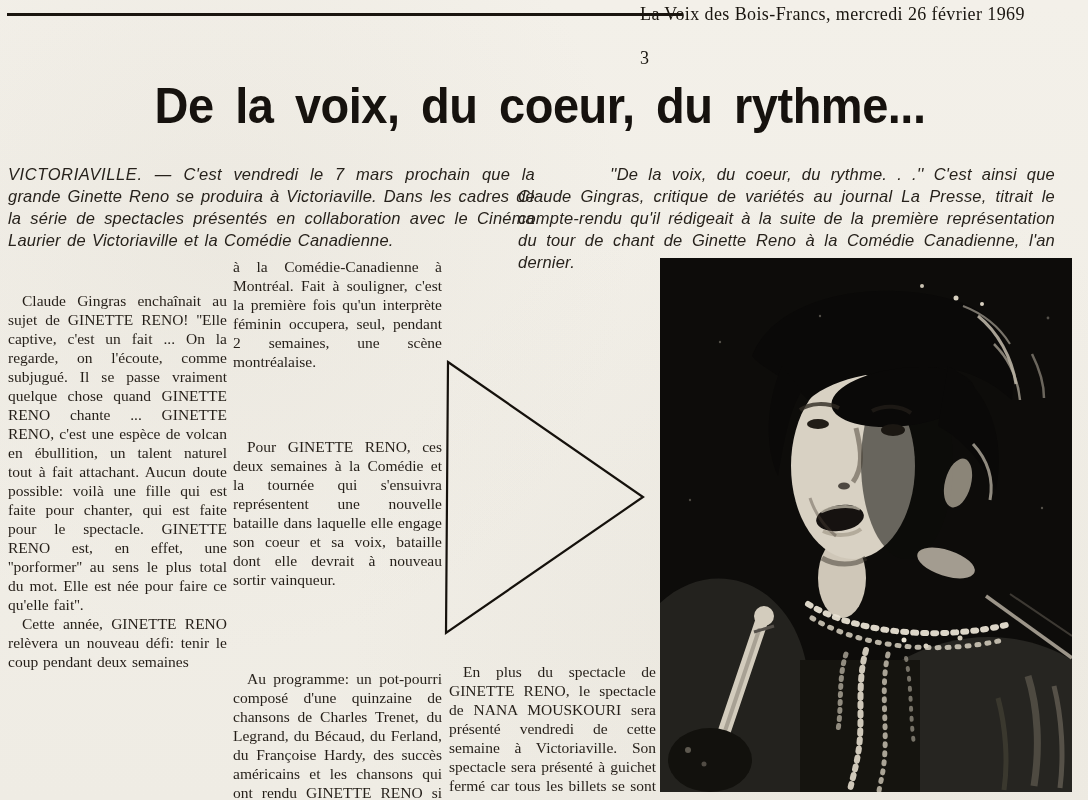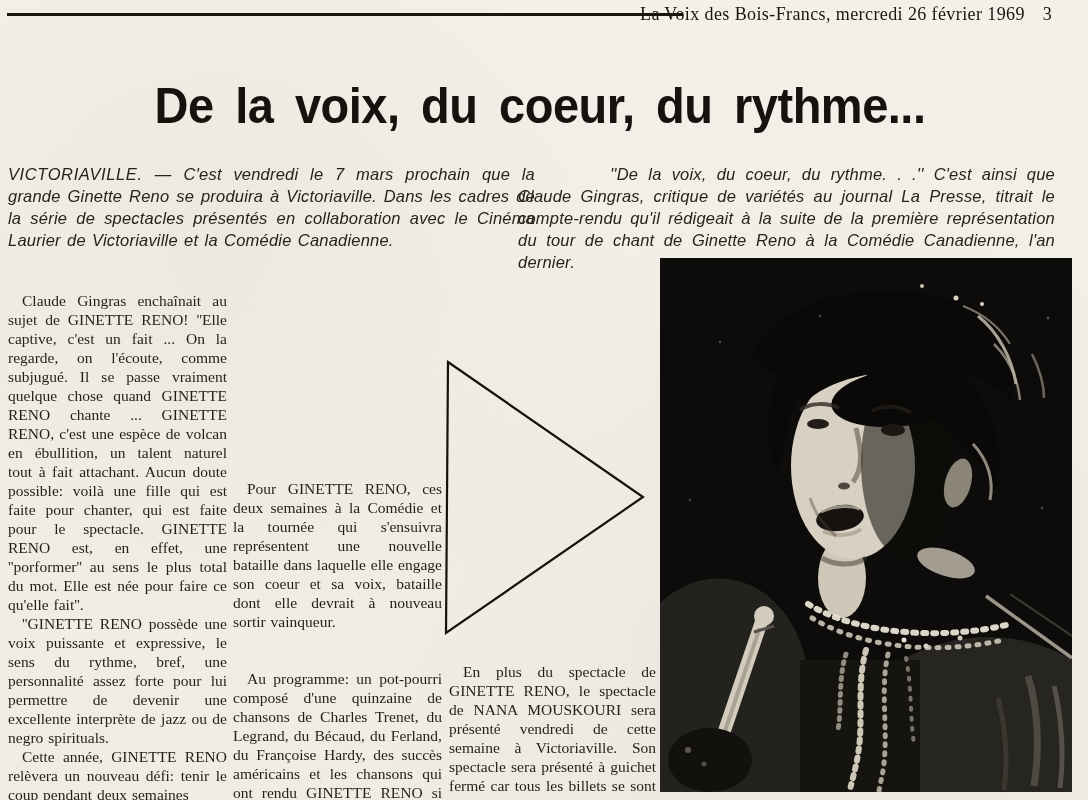--- a/index.html
+++ b/index.html
@@ -13,23 +13,23 @@
     background:
       radial-gradient(circle at 20% 30%, rgba(210,205,192,.18), rgba(0,0,0,0) 40%),
       radial-gradient(circle at 75% 80%, rgba(205,200,188,.15), rgba(0,0,0,0) 45%),
       linear-gradient(180deg,#f3f0e9,#efece4);
     color:#221d18;
   }
   
   .mast-rule{position:absolute;left:7px;top:13px;width:676px;height:2.5px;background:#1a150f;}
   .masthead{
     position:absolute;left:640px;top:1px;width:442px;
-    display:flex;justify-content:flex-start;align-items:baseline;gap:18px;
+    display:flex;justify-content:flex-end;align-items:baseline;gap:18px;
     font:18px/26px "Liberation Serif", serif;color:#19150f;
-    letter-spacing:.4px;white-space:nowrap;
+    letter-spacing:.4px;white-space:nowrap;flex-direction:column;
   }
   
   .headline{
     position:absolute;left:150px;top:48px;width:780px;
     font-family:"Liberation Sans", sans-serif;font-weight:bold;
     font-size:47px;line-height:54px;text-align:center;
     letter-spacing:-.5px;word-spacing:9px;color:#16120e;
     transform:scaleY(1.05);
   }
   
@@ -45,21 +45,21 @@
   
   .body-text{
     position:absolute;
     font:15.5px/19px "Liberation Serif", serif;
     color:#241e18;text-align:justify;word-spacing:1px;
   }
   .body-text p{margin:0;text-indent:14px;}
   .body-text p.no-indent{text-indent:0;}
   #col1{left:8px;top:257px;width:219px;height:543px;overflow:hidden;margin-top:34px;}
   #col2-p1{left:233px;top:257px;width:209px;}
-  #col2-p2{left:233px;top:437px;width:209px;margin-top:42px;}
+  #col2-p2{left:233px;top:437px;width:209px;}
   #col2-p3{left:233px;top:669px;width:209px;height:167px;overflow:hidden;}
   #col3-p1{left:449px;top:257px;width:207px;}
   #col3-p2{left:449px;top:662px;width:207px;height:152px;overflow:hidden;}
   .triangle-wrap{position:absolute;left:441px;top:356px;width:208px;height:281px;}
   .photo-wrap{position:absolute;left:660px;top:258px;width:412px;height:534px;}
   .photo-wrap svg{display:block;}
 </style>
 </head>
 <body>
 
@@ -71,24 +71,26 @@
     <span>3</span>
   </div>
 
   <h1 class="headline">De la voix, du coeur, du rythme...</h1>
 
   <p class="lede" id="lede-left"><span class="lead-in">VICTORIAVILLE. —</span><span> C'est vendredi le 7 mars prochain que la grande Ginette Reno se produira à Victoriaville.  Dans les cadres de la série de spectacles présentés en collaboration avec le Cinéma Laurier de Victoriaville et la Comédie Canadienne.</span></p>
   <p class="lede" id="lede-right">''De la voix, du coeur, du rythme. . .''  C'est ainsi que Claude Gingras, critique de variétés au journal La Presse, titrait le compte-rendu qu'il rédigeait à la suite de la première représentation du tour de chant de Ginette Reno à la Comédie Canadienne, l'an dernier.</p>
 
   <div class="body-text" id="col1">
     <p>Claude Gingras enchaînait au sujet de GINETTE RENO! ''Elle captive, c'est un fait ... On la regarde, on l'écoute, comme subjugué.  Il se passe vraiment quelque chose quand GINETTE RENO chante ... GINETTE RENO, c'est une espèce de volcan en ébullition, un talent naturel tout à fait attachant. Aucun doute possible: voilà une fille qui est faite pour chanter, qui est faite pour le spectacle. GINETTE RENO est, en effet, une ''porformer'' au sens le plus total du mot. Elle est née pour faire ce qu'elle fait''.</p>
-    <p>''GINETTE RENO possède une voix puissante et expressive, le sens du rythme, bref, une personnalité assez forte pour lui permettre de devenir une excellente interprète de jazz ou de negro spirituals.</p>
     <p>Cette année, GINETTE RENO relèvera un nouveau défi: tenir le coup pendant deux semaines</p>
   </div>
 
+  <div class="body-text" id="col2-p1">
+    <p class="no-indent">à la Comédie-Canadienne à Montréal.  Fait à souligner, c'est la première fois qu'un interprète féminin occupera, seul, pendant 2 semaines, une scène montréalaise.</p>
+  </div>
   <div class="body-text" id="col2-p2">
     <p>Pour GINETTE RENO,  ces deux semaines à la Comédie et la tournée qui s'ensuivra représentent une nouvelle bataille dans laquelle elle engage son coeur et sa voix, bataille dont elle devrait à nouveau sortir vainqueur.</p>
   </div>
   <div class="body-text" id="col2-p3">
     <p>Au programme: un pot-pourri composé d'une quinzaine de chansons de Charles Trenet, du Legrand, du Bécaud, du Ferland, du Françoise Hardy, des succès américains et les chansons qui ont rendu GINETTE RENO si populaire. Voilà de quoi satisfaire tous les goûts.</p>
   </div>
 
 
   <div class="triangle-wrap">
     <svg width="208" height="281" viewBox="0 0 208 281">

